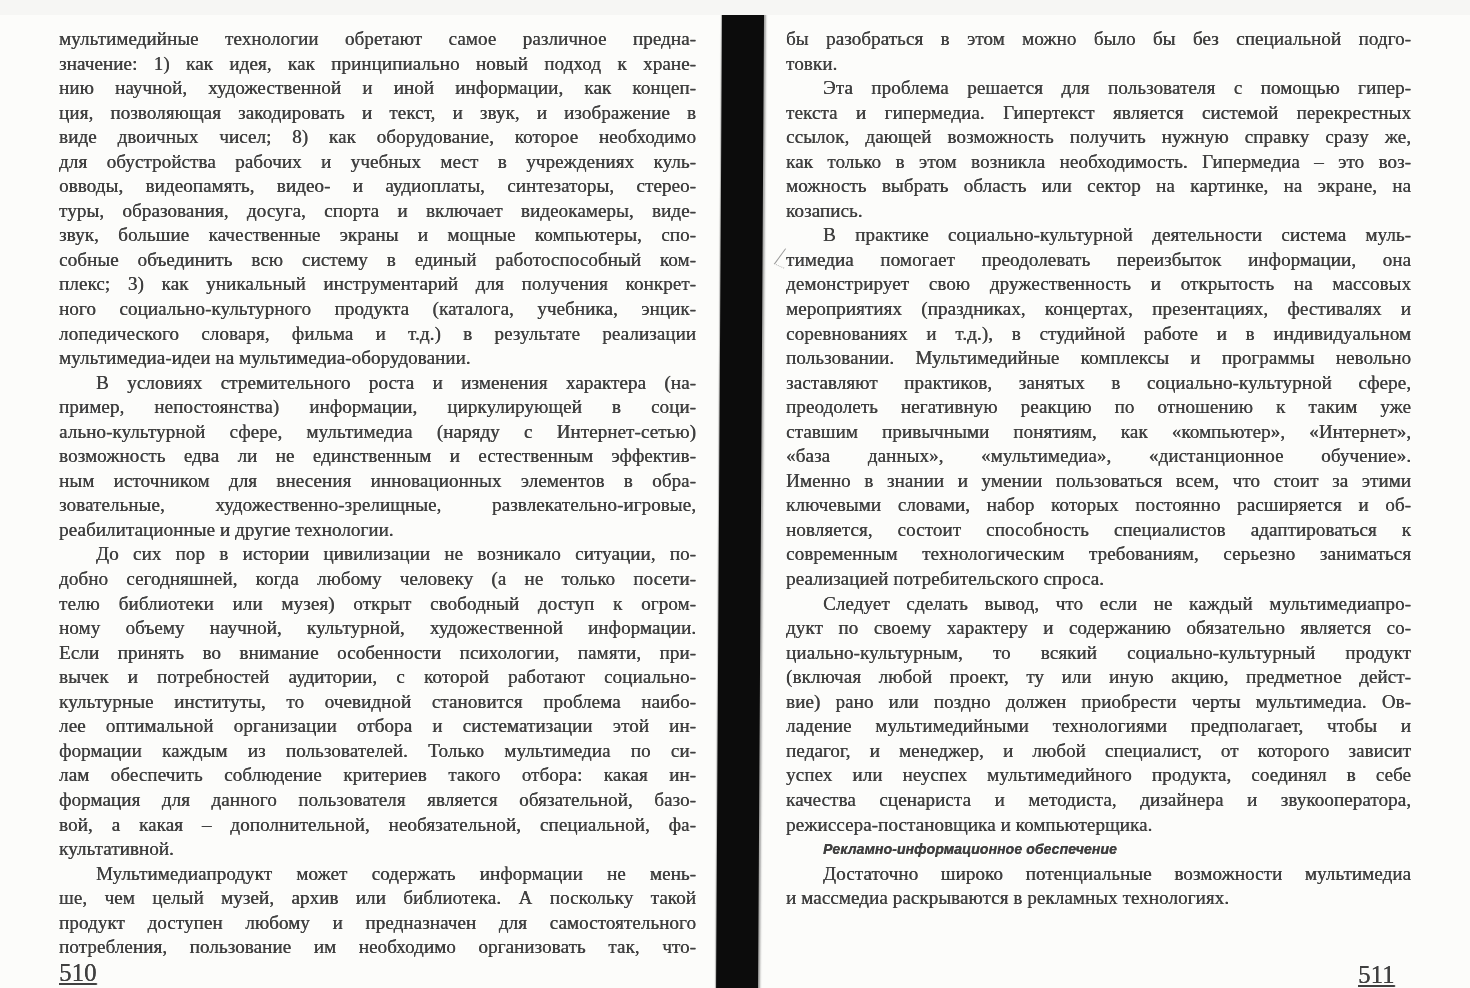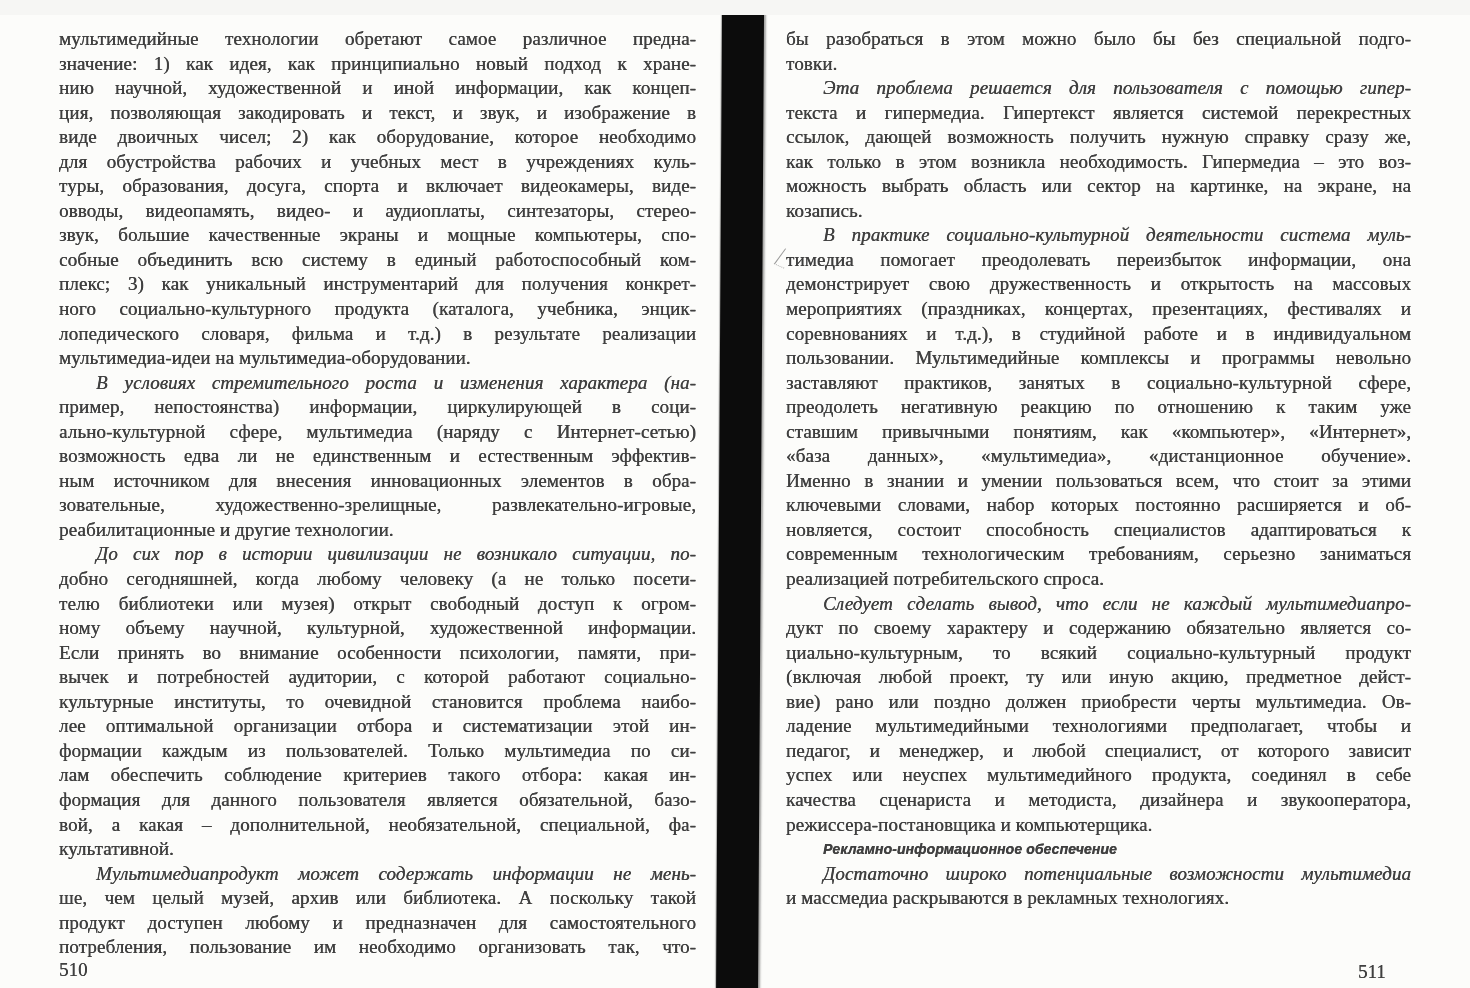--- a/index.html
+++ b/index.html
@@ -39,35 +39,36 @@
   .text-col.left-col  { left: 59px;  width: 637px; }
   .text-col.right-col { left: 786px; width: 625px; }
   .line {
     height: 24.55px;
     text-align: justify;
     text-align-last: justify;
     white-space: normal;
     overflow: visible;
   }
   .line.end { text-align: left; text-align-last: left; }
-  .line.indent { text-indent: 37px; font-style: italic; }
+  .line.indent { text-indent: 37px; }
   .heading {
     font-family: "Liberation Sans", "DejaVu Sans", sans-serif;
     font-weight: bold;
     font-style: italic;
     font-size: 14px;
     text-align: left;
     text-align-last: left;
     text-indent: 37px;
     height: 24.55px;
   }
   .page-number {
     position: absolute;
-    font-size: 19px;
+    font-size: 25px;
     text-shadow: 0.3px 0 0 currentColor;
+    text-decoration: underline;
   }
   .page-number.pn-left  { left: 59px;   top: 944px; }
   .page-number.pn-right { left: 1358px; top: 946px; }
   .pencil-mark {
     position: absolute;
     left: 779px;
     top: 234px;
     width: 10px;
     height: 18px;
     border-left: 1.5px solid #777;
@@ -79,24 +80,24 @@
 </head>
 <body>
 
 <div class="spread">
 
   <div class="text-col left-col">
       <div class="line">мультимедийные технологии обретают  самое различное предна-</div>
       <div class="line">значение: 1) как идея, как принципиально новый подход к хране-</div>
       <div class="line">нию научной, художественной и иной информации, как  концеп-</div>
       <div class="line">ция, позволяющая закодировать и текст, и звук, и изображение в</div>
-      <div class="line">виде двоичных чисел;  2) как оборудование, которое необходимо</div>
+      <div class="line">виде двоичных чисел;  8) как оборудование, которое необходимо</div>
       <div class="line">для обустройства рабочих и учебных мест в учреждениях куль-</div>
+      <div class="line">овводы, видеопамять, видео- и аудиоплаты, синтезаторы, стерео-</div>
       <div class="line">туры, образования, досуга, спорта  и включает видеокамеры, виде-</div>
-      <div class="line">овводы, видеопамять, видео- и аудиоплаты, синтезаторы, стерео-</div>
       <div class="line">звук, большие качественные экраны и мощные компьютеры, спо-</div>
       <div class="line">собные объединить всю систему в единый работоспособный ком-</div>
       <div class="line">плекс; 3) как уникальный инструментарий для получения конкрет-</div>
       <div class="line">ного социально-культурного продукта (каталога, учебника, энцик-</div>
       <div class="line">лопедического словаря, фильма и т.д.)  в результате реализации</div>
       <div class="line end">мультимедиа-идеи на мультимедиа-оборудовании.</div>
       <div class="line indent">В условиях стремительного роста и изменения характера (на-</div>
       <div class="line">пример, непостоянства) информации, циркулирующей в соци-</div>
       <div class="line">ально-культурной сфере, мультимедиа (наряду с Интернет-сетью)</div>
       <div class="line">возможность едва ли не единственным и естественным эффектив-</div>

